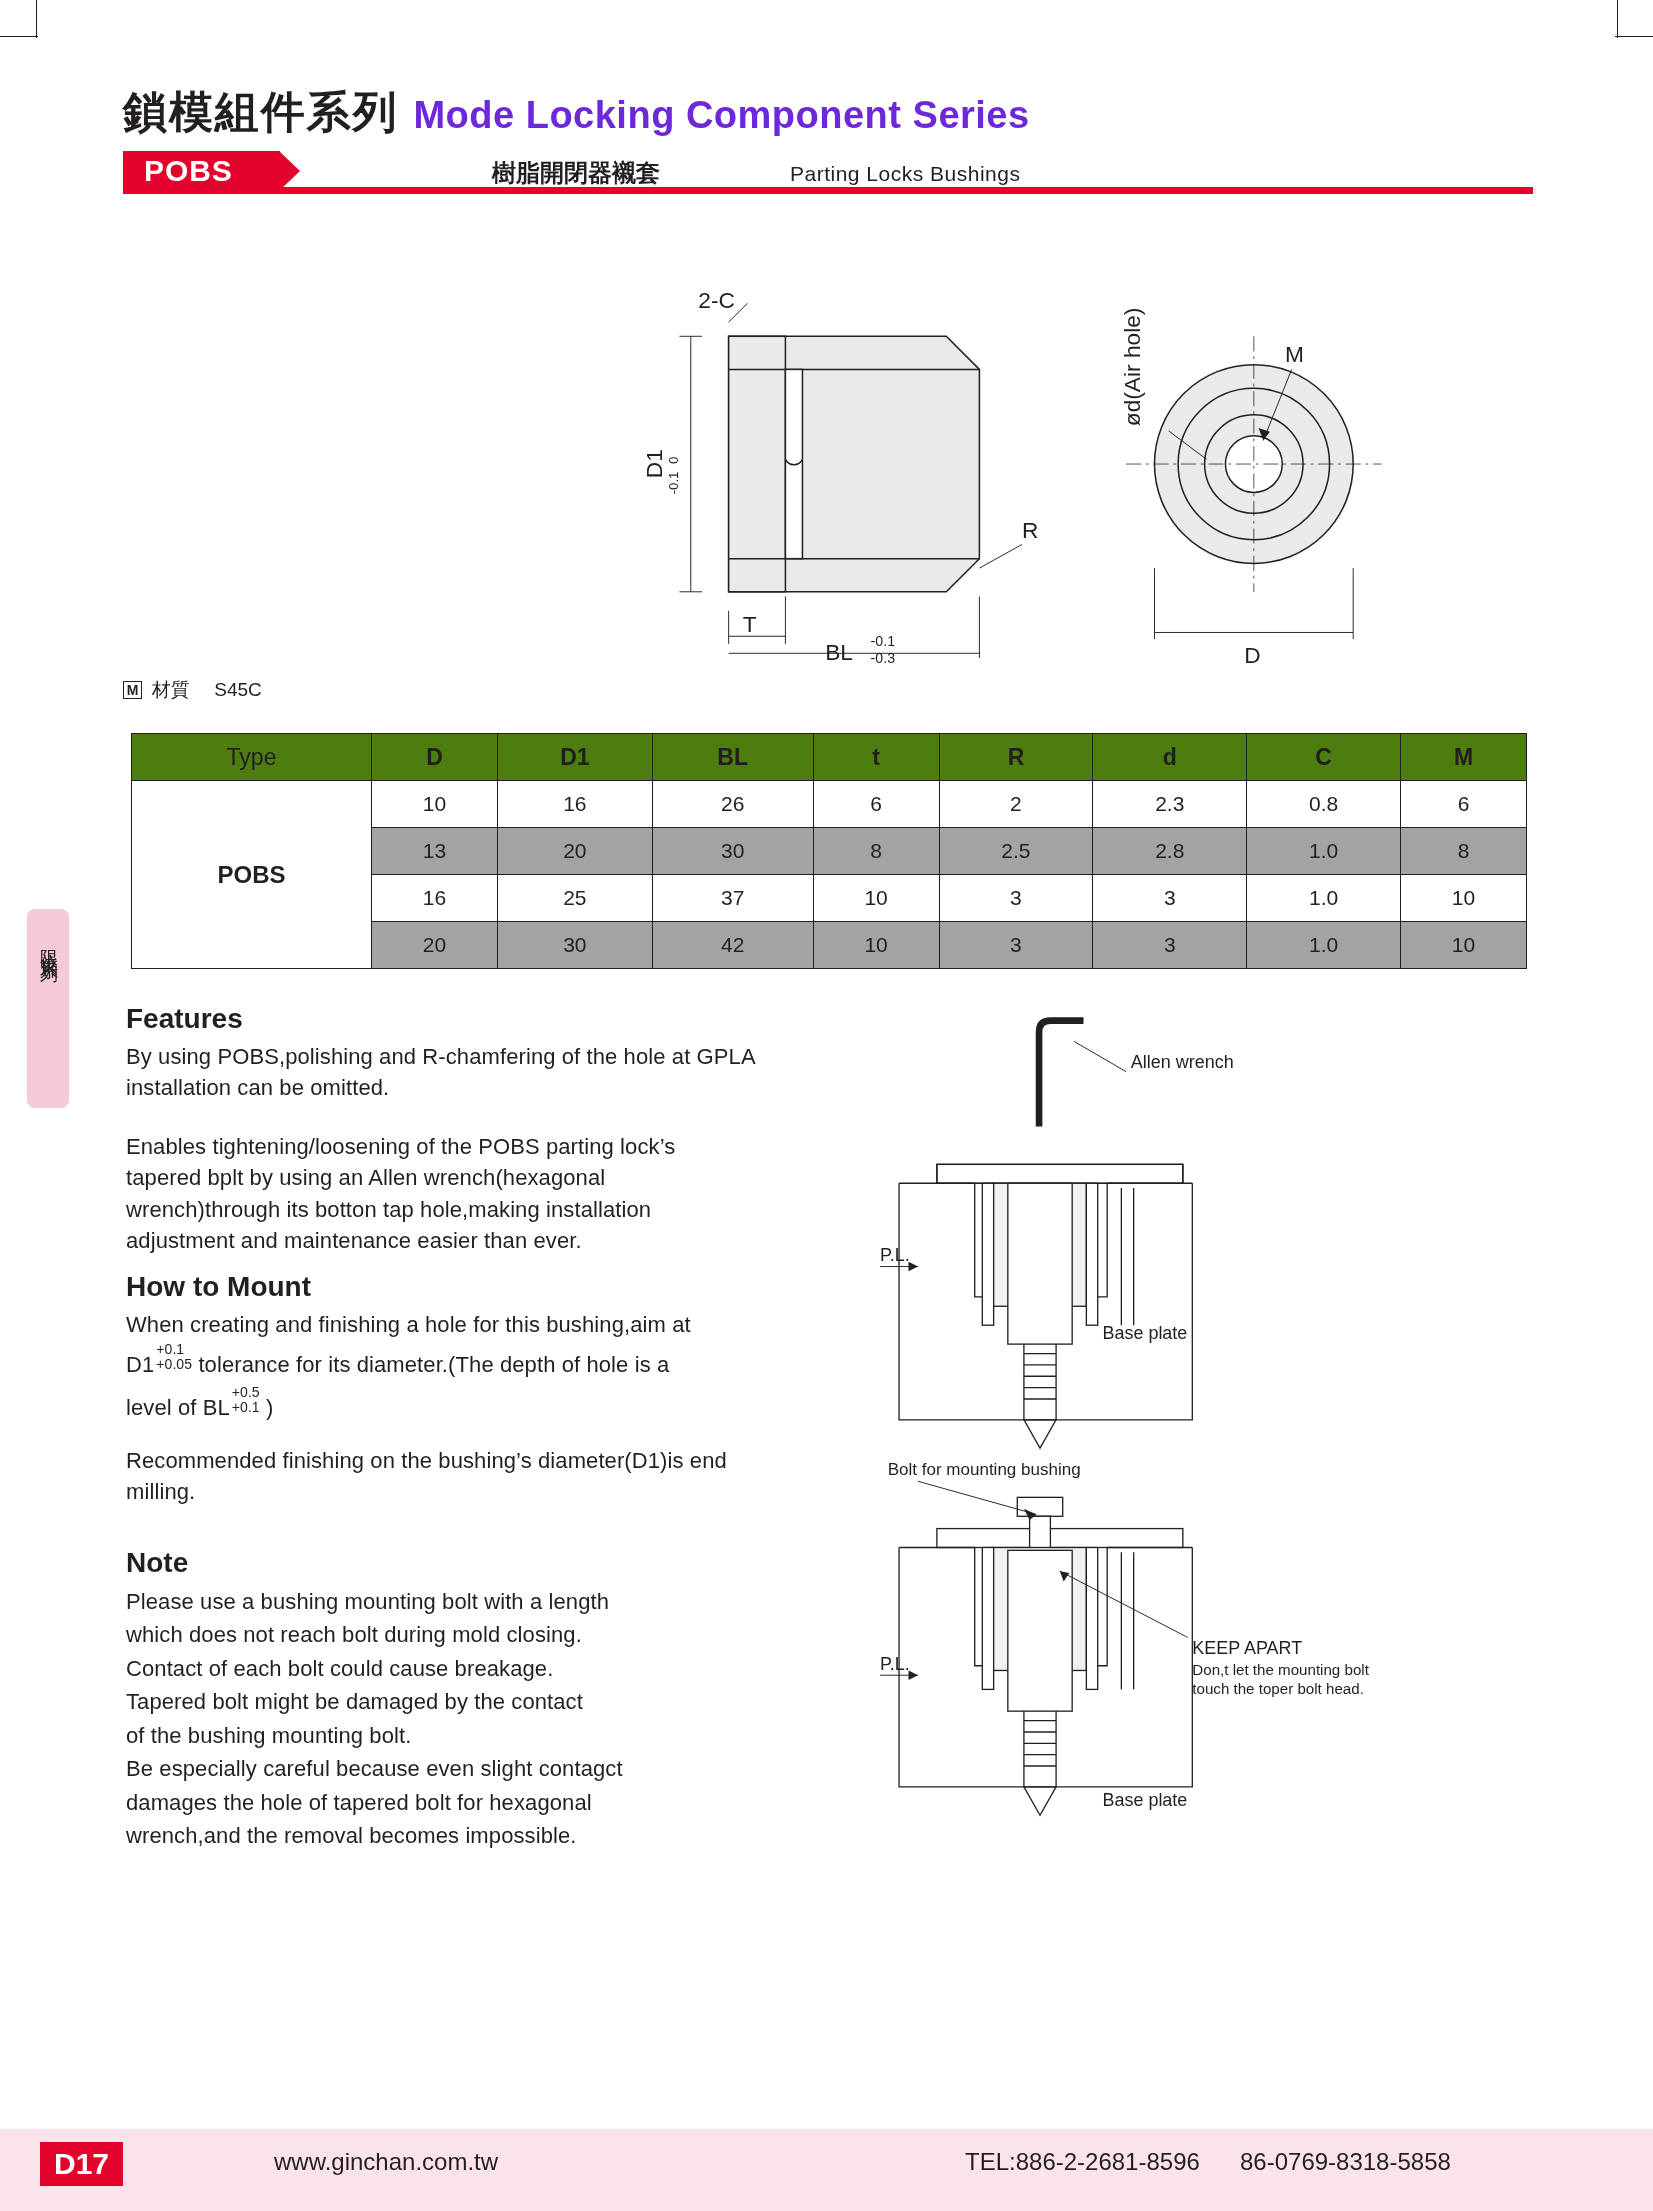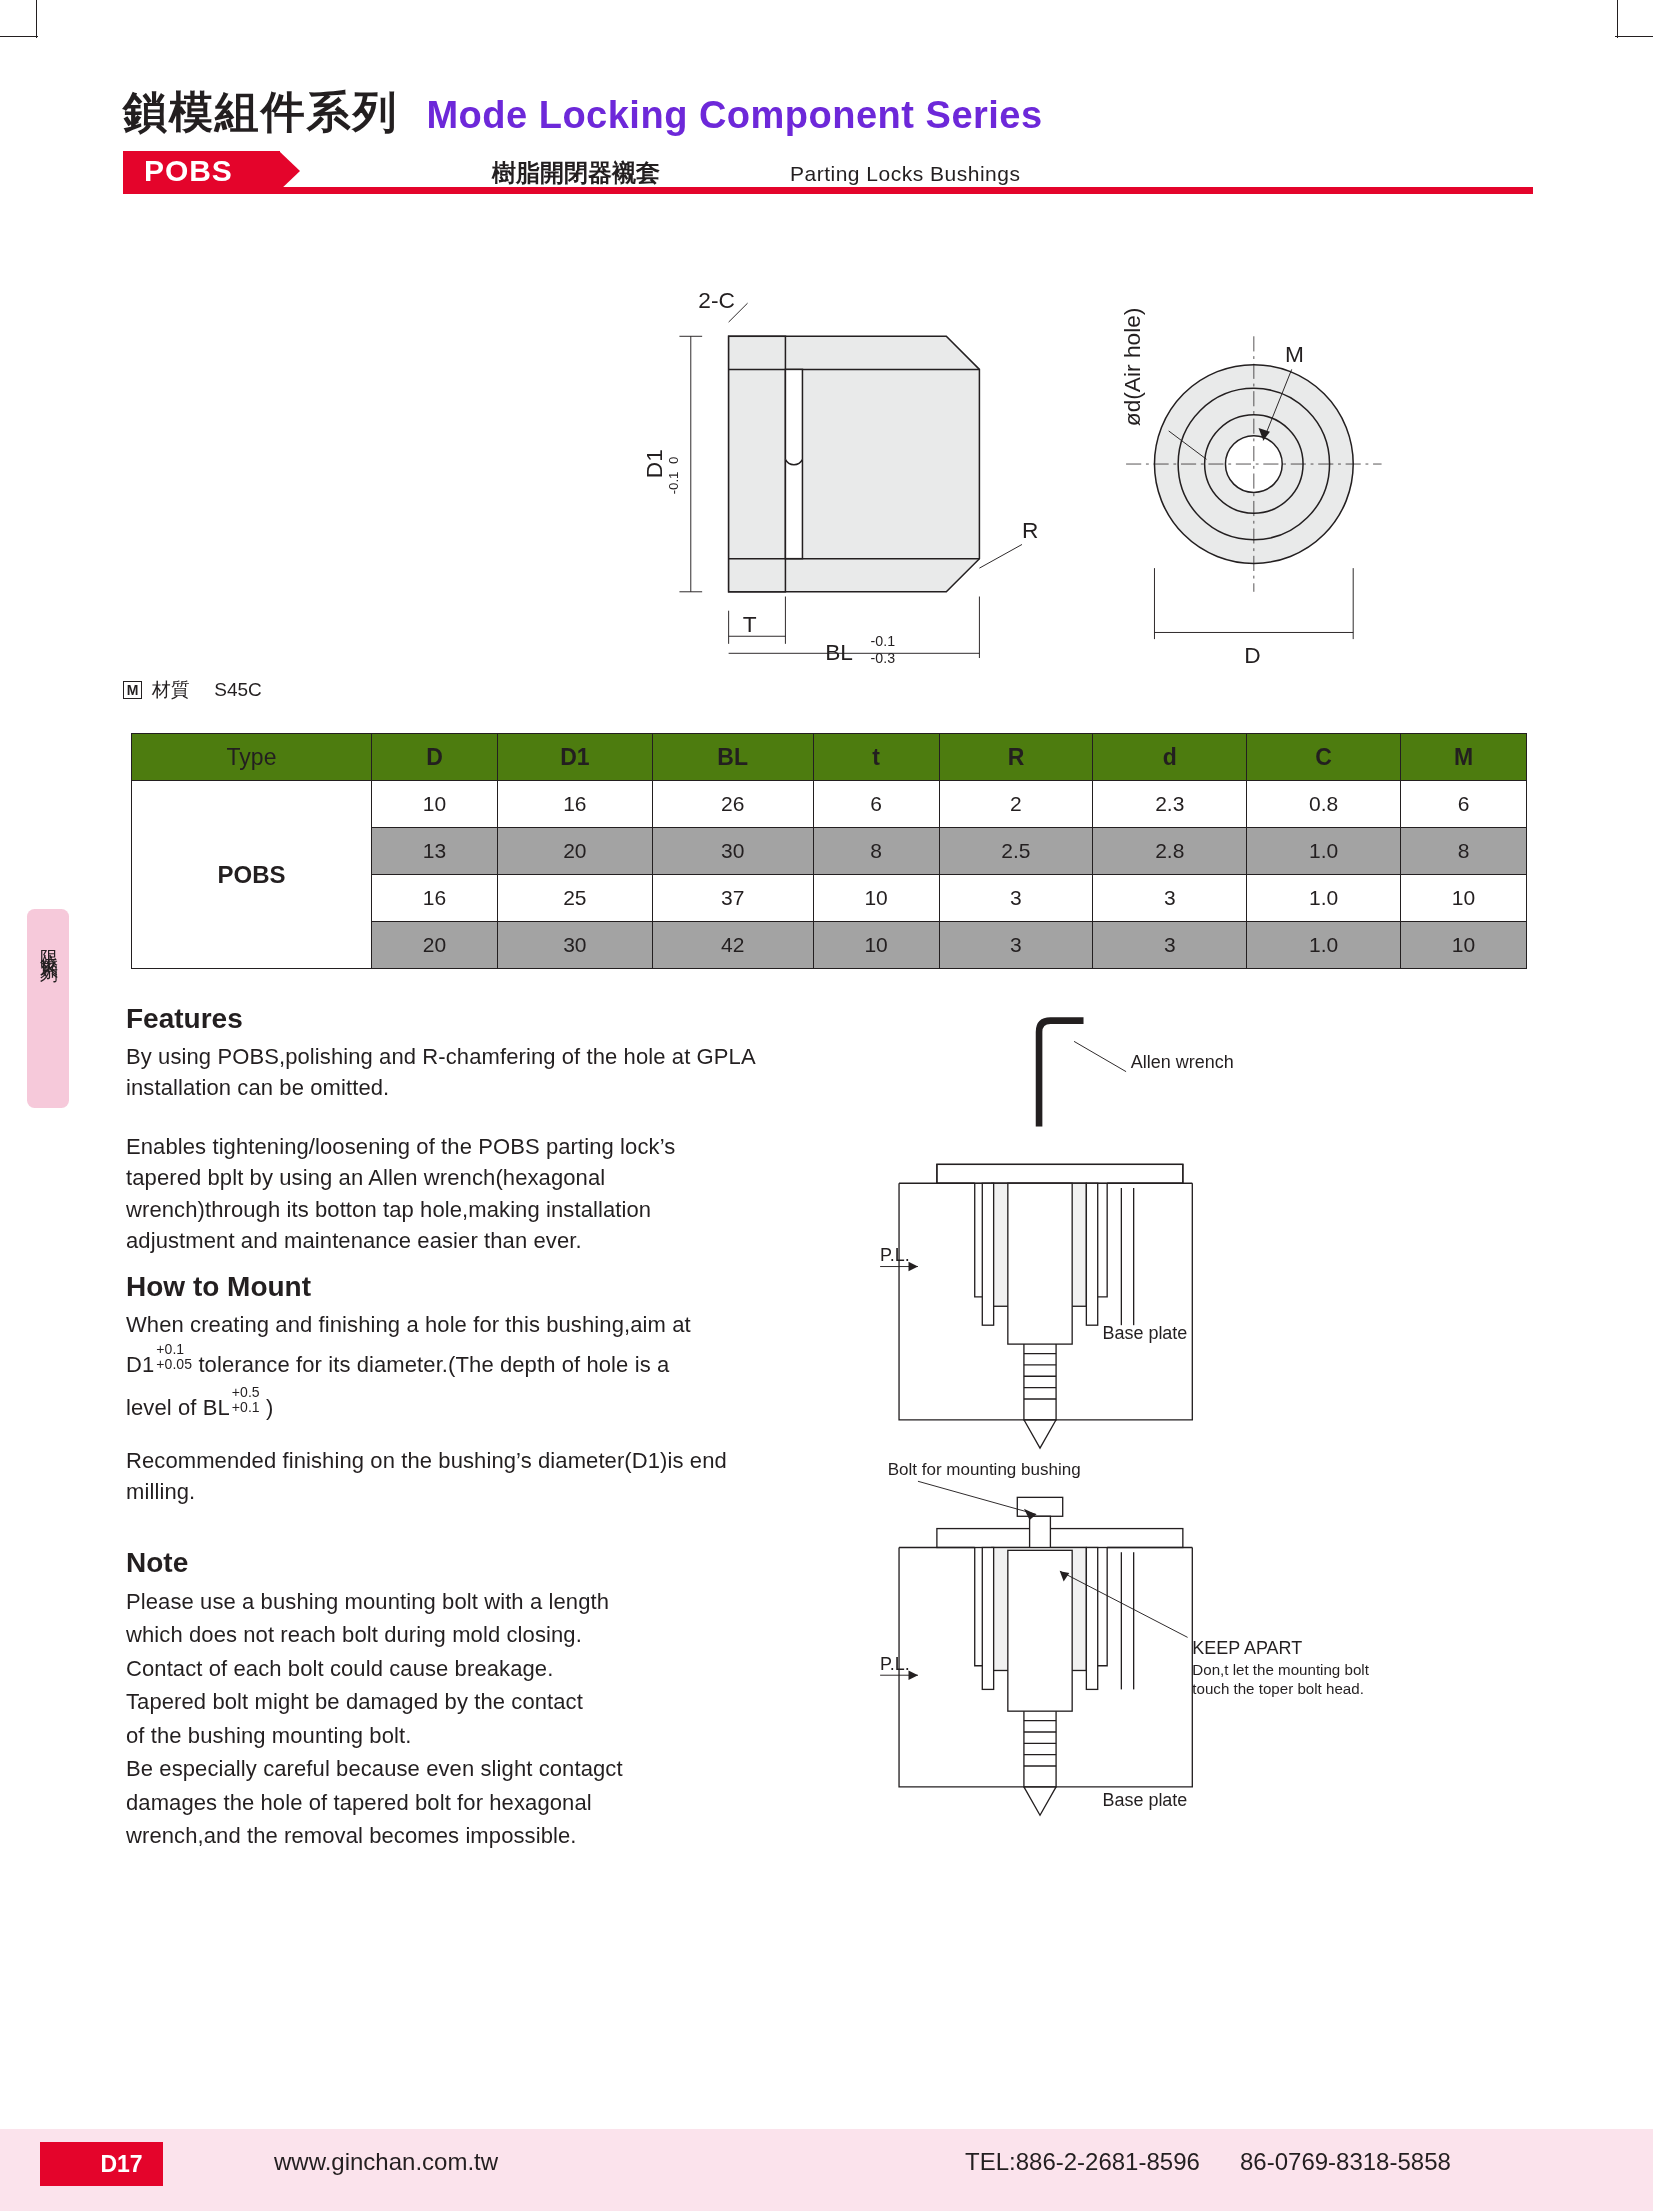--- a/index.html
+++ b/index.html
@@ -5,21 +5,21 @@
   html,body{margin:0;padding:0;background:#fff;}
   body{width:1653px;height:2212px;position:relative;font-family:"Liberation Sans",sans-serif;color:#231f20;overflow:hidden;}
 
   
   .crop{position:absolute;background:#231f20;}
   .crop.v{width:0.9px;height:38px;}
   .crop.h{height:0.9px;width:38px;}
 
   
   .header{position:absolute;left:123px;top:90px;width:1410px;}
-  .title-row{display:flex;align-items:flex-end;gap:28px;}
+  .title-row{display:flex;align-items:flex-end;gap:15px;}
   .title-cn{font-size:44px;font-weight:bold;letter-spacing:1.9px;line-height:1;}
   .title-en{font-size:38px;font-weight:bold;color:#6d28d9;letter-spacing:0.5px;line-height:1;}
   .bar-row{position:relative;margin-top:17px;height:44px;}
   .red-bar{position:absolute;left:0;top:36px;width:1410px;height:6.6px;background:#e4042b;}
   .tag{position:absolute;left:0;top:0;height:40px;background:#e4042b;display:flex;align-items:center;padding-left:21px;padding-right:47px;}
   .tag-label{color:#fff;font-size:30px;font-weight:bold;letter-spacing:0.9px;font-family:"Liberation Sans",sans-serif;}
   .tag:after{content:"";position:absolute;right:-20px;top:0;border-left:21px solid #e4042b;border-top:20px solid transparent;border-bottom:20px solid transparent;}
   .sub-cn{position:absolute;left:369px;top:5.7px;font-size:24px;font-weight:bold;}
   .sub-en{position:absolute;left:667px;top:11.4px;font-size:21px;letter-spacing:0.5px;}
 
@@ -48,21 +48,21 @@
   h3.sec{font-size:28px;margin:0 0 5.7px 0;font-weight:bold;}
   p.body{font-size:22px;line-height:1.42;margin:0 0 0 0;letter-spacing:0.1px;}
   .gap{height:28px;}
   .frac{display:inline-block;vertical-align:0.25em;font-size:14px;line-height:1.05;text-align:left;margin-left:1.9px;}
 
   
   .right-col{position:absolute;left:880px;top:1013px;width:653px;height:1069px;}
 
   
   .footer{position:absolute;left:0;bottom:0;width:1653px;height:83px;background:#fbe3ec;}
-  .footer .pg{position:absolute;left:40px;top:13.2px;width:83px;height:44px;background:#e4042b;color:#fff;font-size:23px;font-weight:bold;display:flex;align-items:center;justify-content:center;padding-left:40px;}
+  .footer .pg{position:absolute;left:40px;top:13.2px;width:83px;height:44px;background:#e4042b;color:#fff;font-size:30px;font-weight:bold;display:flex;align-items:center;justify-content:center;}
   .footer .url{position:absolute;left:274px;top:19px;font-size:24px;}
   .footer .tel{position:absolute;left:965px;top:19px;font-size:24px;}
   .footer .tel2{position:absolute;left:1240px;top:19px;font-size:24px;}
 
   svg text{font-family:"Liberation Sans",sans-serif;}
 </style>
 </head>
 <body>
 
 <div class="crop v" style="left:36px;top:0;"></div>

